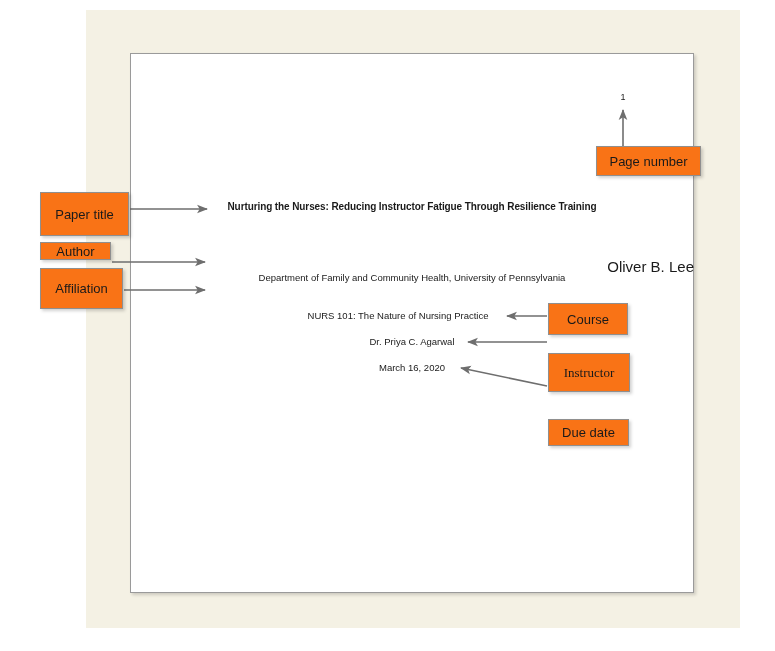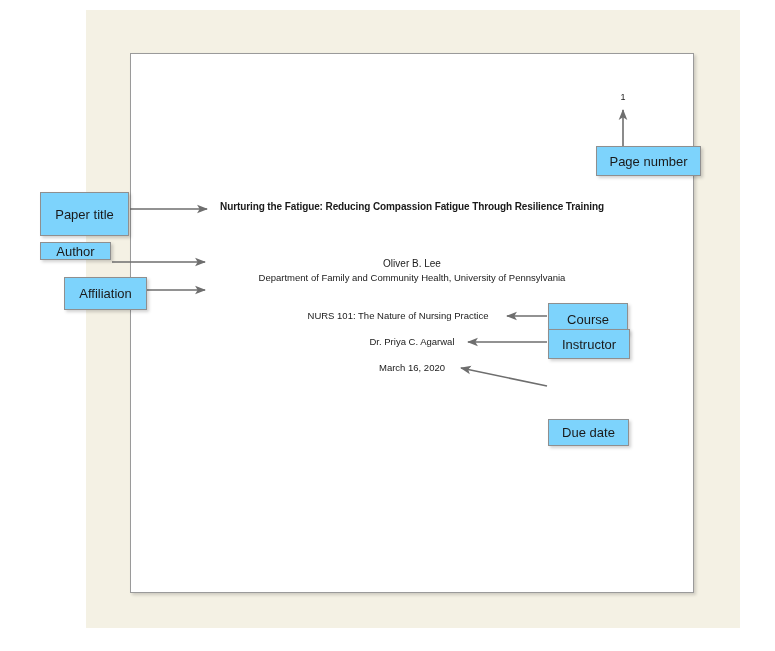--- a/index.html
+++ b/index.html
@@ -62,21 +62,22 @@
     top: 201px;
     width: 564px;
     font-size: 10px;
     font-weight: bold;
     letter-spacing: -0.1px;
   }
   .doc-author {
     left: 130px;
     top: 258px;
     width: 564px;
-    font-size: 10px;
+    font-size: 15px;
+    text-align: right;
   }
   .doc-affiliation {
     left: 130px;
     top: 272px;
     width: 564px;
     font-size: 9.5px;
   }
   .doc-course {
     left: 130px;
     top: 310px;
@@ -91,37 +92,37 @@
   }
   .doc-duedate {
     left: 130px;
     top: 362px;
     width: 564px;
     font-size: 9.5px;
   }
   
   .callout {
     position: absolute;
-    background: #7dd3fc;
+    background: #f97316;
     border: 1px solid #8f8f8f;
     box-sizing: border-box;
     color: #1a1a1a;
     font-size: 13px;
     display: flex;
     align-items: center;
     justify-content: center;
     box-shadow: 2px 2px 3px rgba(0,0,0,0.18);
     line-height: 1;
   }
   .cal-paper-title  { left: 40px;  top: 192px; width: 89px; height: 44px; }
   .cal-author       { left: 40px;  top: 242px; width: 71px; height: 18px; }
-  .cal-affiliation  { left: 40px;  top: 277px; width: 83px; height: 33px; margin-left: 24px; }
+  .cal-affiliation  { left: 40px;  top: 268px; width: 83px; height: 41px; }
   .cal-page-number  { left: 596px; top: 146px; width: 105px; height: 30px; }
   .cal-course       { left: 548px; top: 303px; width: 80px; height: 32px; }
-  .cal-instructor   { left: 548px; top: 329px; width: 82px; height: 30px; }
+  .cal-instructor   { left: 548px; top: 353px; width: 82px; height: 39px; font-family: Liberation Serif, serif; }
   .cal-due-date     { left: 548px; top: 375px; width: 81px; height: 27px; margin-top: 44px; }
 
   
   .arrows {
     position: absolute;
     left: 0; top: 0;
     width: 775px;
     height: 651px;
     pointer-events: none;
   }
@@ -129,21 +130,21 @@
 </head>
 <body>
 
 <div id="stage">
 
   <div class="backdrop"></div>
 
   <div class="page-sheet"></div>
 
   <div class="doc-pagenum">1</div>
-  <div class="doc-line doc-title">Nurturing the Fatigue: Reducing Compassion Fatigue Through Resilience Training</div>
+  <div class="doc-line doc-title">Nurturing the Nurses: Reducing Instructor Fatigue Through Resilience Training</div>
   <div class="doc-line doc-author">Oliver B. Lee</div>
   <div class="doc-line doc-affiliation">Department of Family and Community Health, University of Pennsylvania</div>
   <div class="doc-line doc-course">NURS 101: The Nature of Nursing Practice</div>
   <div class="doc-line doc-instructor">Dr. Priya C. Agarwal</div>
   <div class="doc-line doc-duedate">March 16, 2020</div>
 
   <svg class="arrows" viewBox="0 0 775 651" width="775" height="651">
     <defs>
       <marker id="arrowhead" markerWidth="7" markerHeight="7" refX="6.2" refY="3" orient="auto" markerUnits="strokeWidth">
         <path d="M0,0.3 L6.8,3 L0,5.7 L1.6,3 Z" fill="#6E6E6E"></path>

